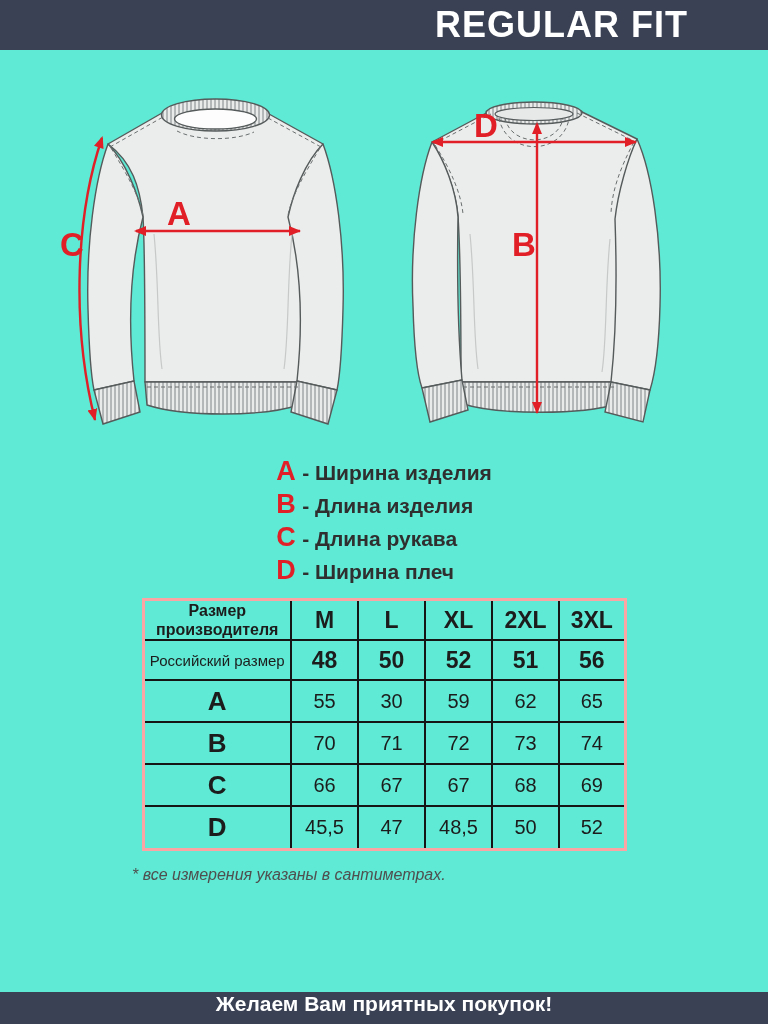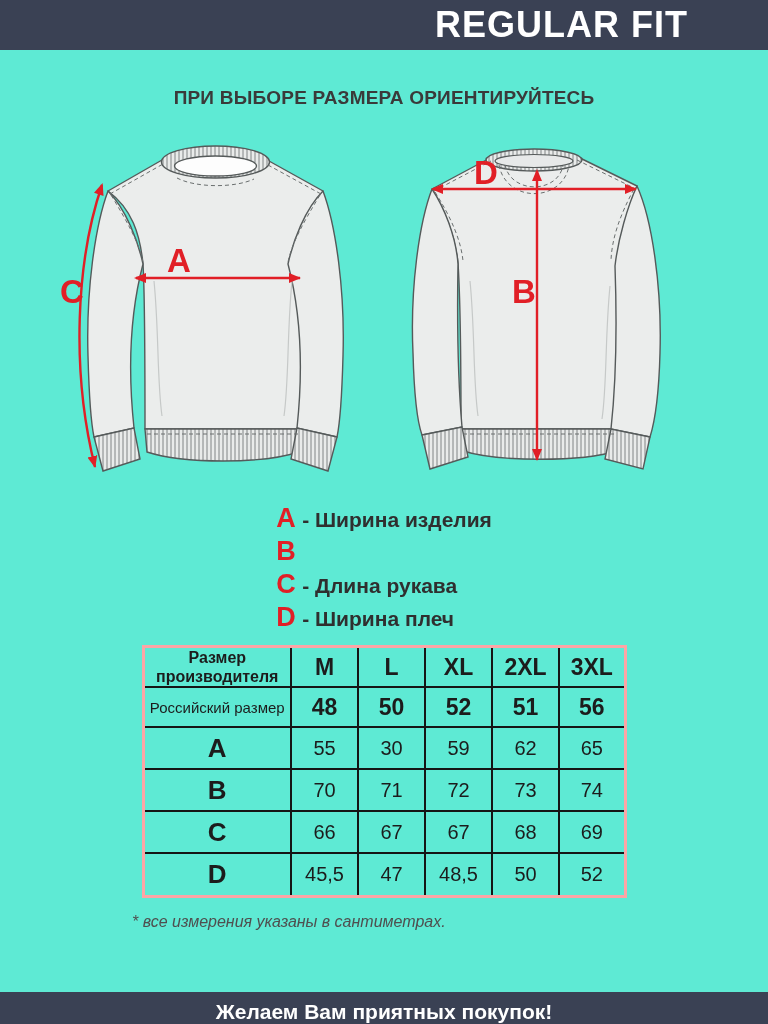--- a/index.html
+++ b/index.html
@@ -66,41 +66,40 @@
   td.cell-val{font-size:20px;font-weight:400;}
   
   .footnotes{
     margin:13px 0 0 132px;
     font-style:italic;color:#4f4f4f;font-size:16px;line-height:21px;
   }
   
   .bottom-bar{
     position:absolute;left:0;bottom:0;width:768px;height:32px;
     background:#3a4154;
-    display:flex;align-items:flex-end;justify-content:center;
+    display:flex;align-items:flex-start;justify-content:center;
   }
   .bottom-bar .msg{color:#ffffff;font-weight:bold;font-size:21px;}
   
   .garment{fill:#ebedec;stroke:#555a5a;stroke-width:1.4;stroke-linejoin:round;}
   .seam-dash{fill:none;stroke:#6a6f6f;stroke-width:1;stroke-dasharray:4 3;}
   .fold{fill:none;stroke:#c6c9c8;stroke-width:1.2;}
   .red-line{stroke:#e11f26;stroke-width:2.4;fill:none;}
   .red-letter{fill:#e11f26;font-weight:bold;font-size:33px;font-family:"Liberation Sans",sans-serif;}
 </style>
 </head>
 <body>
 
 <div class="page">
 
   <div class="top-bar">
     <div class="title">REGULAR FIT</div>
   </div>
 
   <div class="subtitle">
-    <div>ПРИ ВЫБОРЕ РАЗМЕРА ОРИЕНТИРУЙТЕСЬ</div>
   </div>
 
   <div class="drawings">
 
     <svg width="330" height="360" viewBox="0 0 330 360">
       <defs>
         <pattern id="ribF" width="4" height="6" patternUnits="userSpaceOnUse">
           <rect width="4" height="6" fill="#e9ebea"></rect>
           <path d="M1,0 V6" stroke="#73787a" stroke-width="0.9"></path>
         </pattern>
@@ -182,20 +181,21 @@
     </svg>
   </div>
 
   <div class="legend">
     <div class="legend-row">
       <span class="legend-letter">A</span>
       <span class="legend-text">- Ширина изделия</span>
     </div>
     <div class="legend-row">
       <span class="legend-letter">B</span>
+      <span class="legend-text">- Длина изделия</span>
     </div>
     <div class="legend-row">
       <span class="legend-letter">C</span>
       <span class="legend-text">- Длина рукава</span>
     </div>
     <div class="legend-row">
       <span class="legend-letter">D</span>
       <span class="legend-text">- Ширина плеч</span>
     </div>
   </div>

